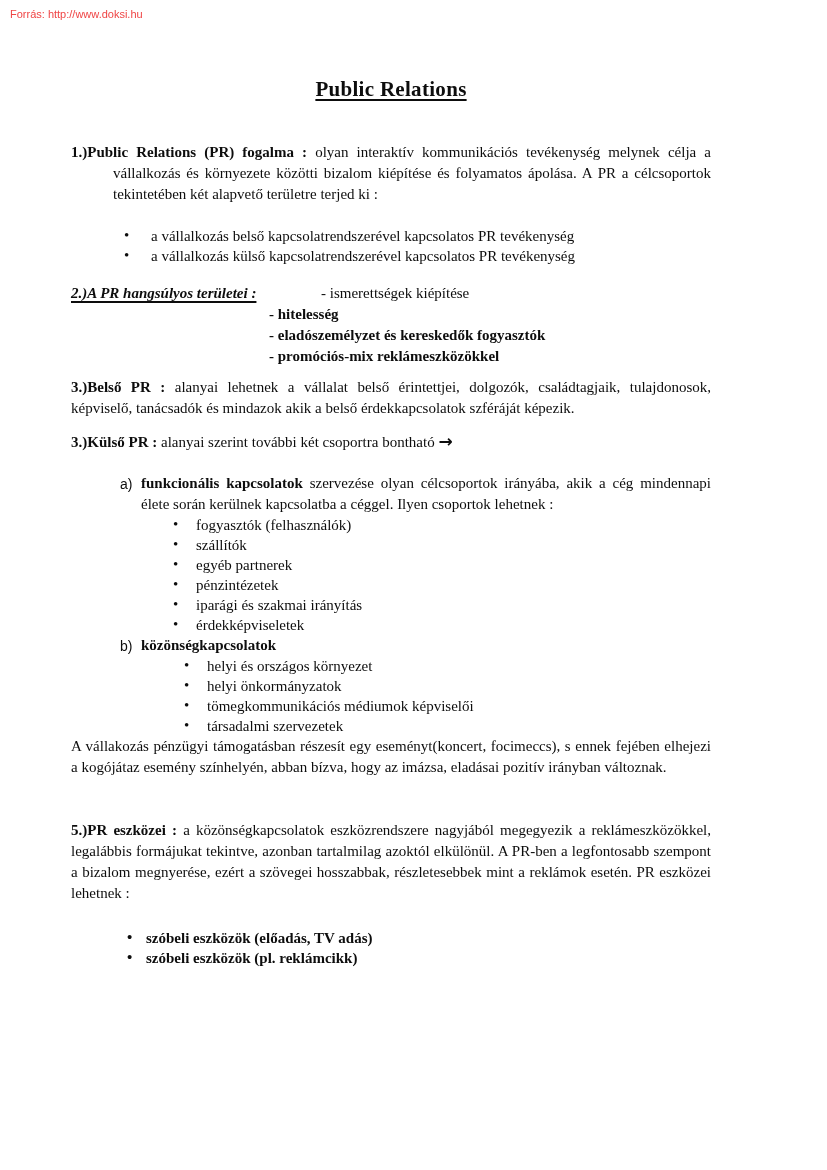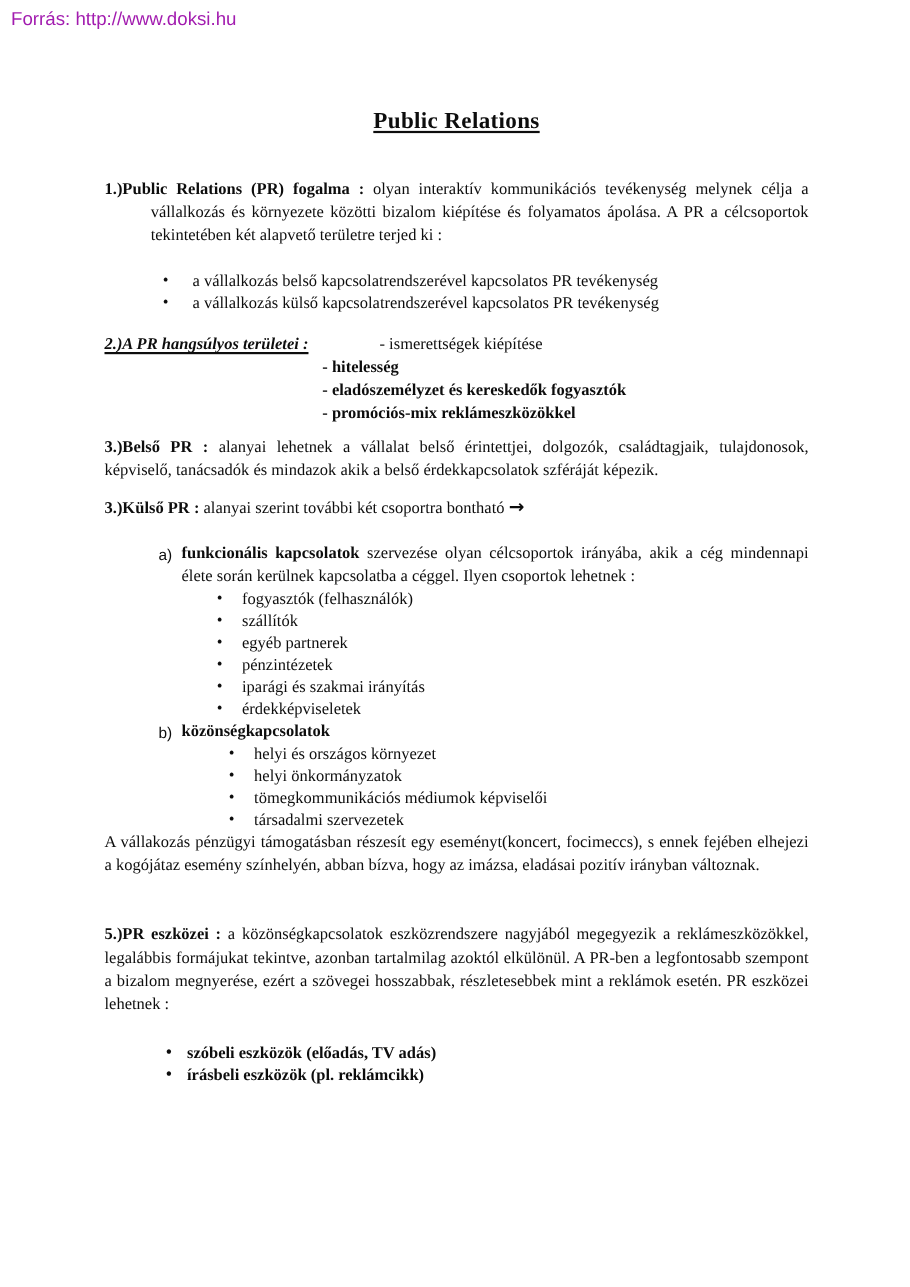--- a/index.html
+++ b/index.html
@@ -8,26 +8,26 @@
     width:827px; height:1170px;
     position:relative;
     font-family:"Liberation Serif", serif;
     font-size:15px;
     color:#0d0d0d;
     overflow:hidden;
   }
   .source-line {
     position:absolute; left:10px; top:8px;
     font-family:"Liberation Sans", sans-serif;
-    font-size:17px; color:#a21caf;
+    font-size:11px; color:#ef4444;
   }
   .content {
     width:640px;
-    margin-left:95px;
-    padding-top:96px;
+    margin-left:71px;
+    padding-top:76px;
   }
   .doc-title {
     text-align:center;
     font-size:21px;
     font-weight:bold;
     line-height:26px;
   }
   .doc-title span {
     text-decoration:underline;
     text-decoration-thickness:2px;
@@ -137,16 +137,16 @@
     <li><span class="bullet">•</span><span>tömegkommunikációs médiumok képviselői</span></li>
     <li><span class="bullet">•</span><span>társadalmi szervezetek</span></li>
   </ul>
 
   <p class="para">A vállakozás pénzügyi támogatásban részesít egy eseményt(koncert, focimeccs), s ennek fejében elhejezi a kogójátaz esemény színhelyén, abban bízva, hogy az imázsa, eladásai pozitív irányban változnak.</p>
 
   <p class="para sec5"><span class="lead">5.)PR eszközei :</span><span> a közönségkapcsolatok eszközrendszere nagyjából megegyezik a reklámeszközökkel, legalábbis formájukat tekintve, azonban tartalmilag azoktól elkülönül. A PR-ben a legfontosabb szempont a bizalom megnyerése, ezért a szövegei hosszabbak, részletesebbek mint a reklámok esetén. PR eszközei lehetnek :</span></p>
 
   <ul class="doclist final-ul">
     <li><span class="bullet">•</span><span>szóbeli eszközök (előadás, TV adás)</span></li>
-    <li><span class="bullet">•</span><span>írásbeli eszközök (pl. reklámcikk)</span></li>
+    <li><span class="bullet">•</span><span>szóbeli eszközök (pl. reklámcikk)</span></li>
   </ul>
 
 </div>
 
 </body></html>

